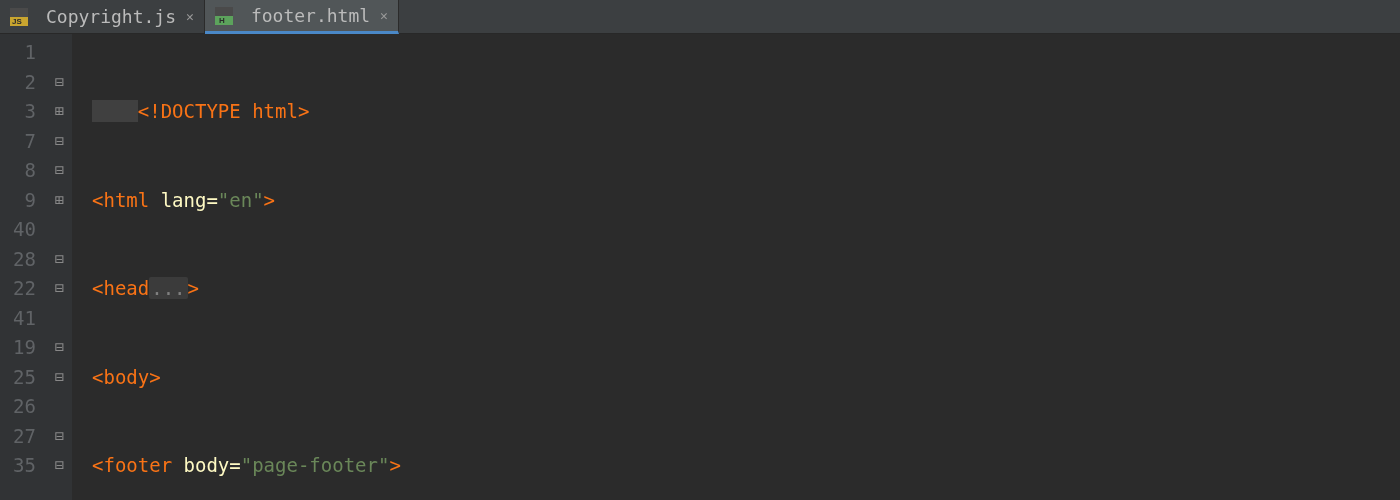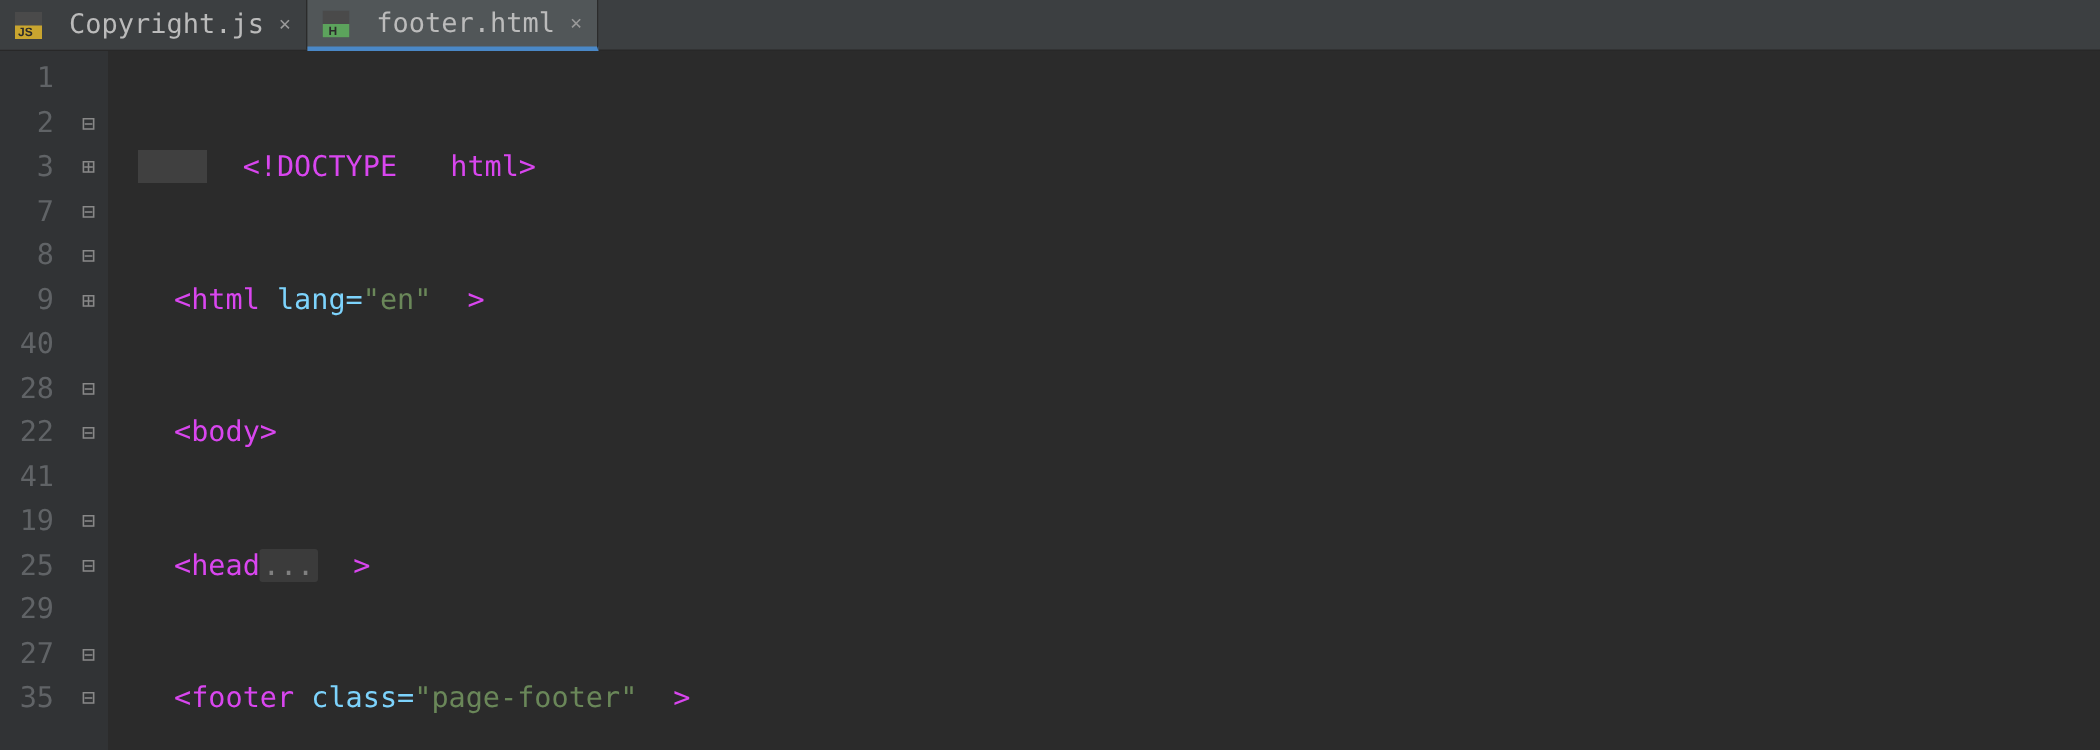--- a/index.html
+++ b/index.html
@@ -71,22 +71,22 @@
     position: relative;
   }
   .line { position: relative; padding-left: 20px; }
   .hl-change {
     position: absolute;
     left: 0; top: 0; bottom: 0;
     width: 6px;
     background: #8a9943;
   }
   .sel-bg { background: #404040; }
-  .t-tag { color: #d946ef; margin-left: 24px; }
-  .t-attr { color: #7dd3fc; }
+  .t-tag { color: #f97316; }
+  .t-attr { color: #fef9c3; }
   .t-str { color: #6a8759; }
   .t-fold { color: #808080; background: #3b3b3b; padding: 0 2px; border-radius:2px;}
 </style>
 </head>
 <body>
 
 <div class="tabs">
   <div class="tab inactive">
     <span class="tab-icon">
       <svg viewBox="0 0 18 18">
@@ -118,21 +118,21 @@
     <div>3</div>
     <div>7</div>
     <div>8</div>
     <div>9</div>
     <div>40</div>
     <div>28</div>
     <div>22</div>
     <div>41</div>
     <div>19</div>
     <div>25</div>
-    <div>29</div>
+    <div>26</div>
     <div>27</div>
     <div>35</div>
   </div>
   <div class="gutter-fold">
     <span class="fold-mark"></span>
     <span class="fold-mark">⊟</span>
     <span class="fold-mark">⊞</span>
     <span class="fold-mark">⊟</span>
     <span class="fold-mark">⊟</span>
     <span class="fold-mark">⊞</span>
@@ -142,23 +142,23 @@
     <span class="fold-mark"></span>
     <span class="fold-mark">⊟</span>
     <span class="fold-mark">⊟</span>
     <span class="fold-mark"></span>
     <span class="fold-mark">⊟</span>
     <span class="fold-mark">⊟</span>
   </div>
   <div class="code">
     <div class="line"><span class="sel-bg">    </span><span class="t-tag">&lt;!DOCTYPE </span><span class="t-tag">html&gt;</span></div>
     <div class="line"><span class="t-tag">&lt;html </span><span class="t-attr">lang=</span><span class="t-str">"en"</span><span class="t-tag">&gt;</span></div>
+    <div class="line"><span class="t-tag">&lt;head</span><span class="t-fold">...</span><span class="t-tag">&gt;</span></div>
     <div class="line"><span class="t-tag">&lt;body&gt;</span></div>
-    <div class="line"><span class="t-tag">&lt;head</span><span class="t-fold">...</span><span class="t-tag">&gt;</span></div>
-    <div class="line"><span class="t-tag">&lt;footer </span><span class="t-attr">class=</span><span class="t-str">"page-footer"</span><span class="t-tag">&gt;</span></div>
+    <div class="line"><span class="t-tag">&lt;footer </span><span class="t-attr">body=</span><span class="t-str">"page-footer"</span><span class="t-tag">&gt;</span></div>
     
     <div class="line"><span class="hl-change"></span><span></span></div>
     
     
     
     
     
     <div class="line"><span></span></div>
     
     

